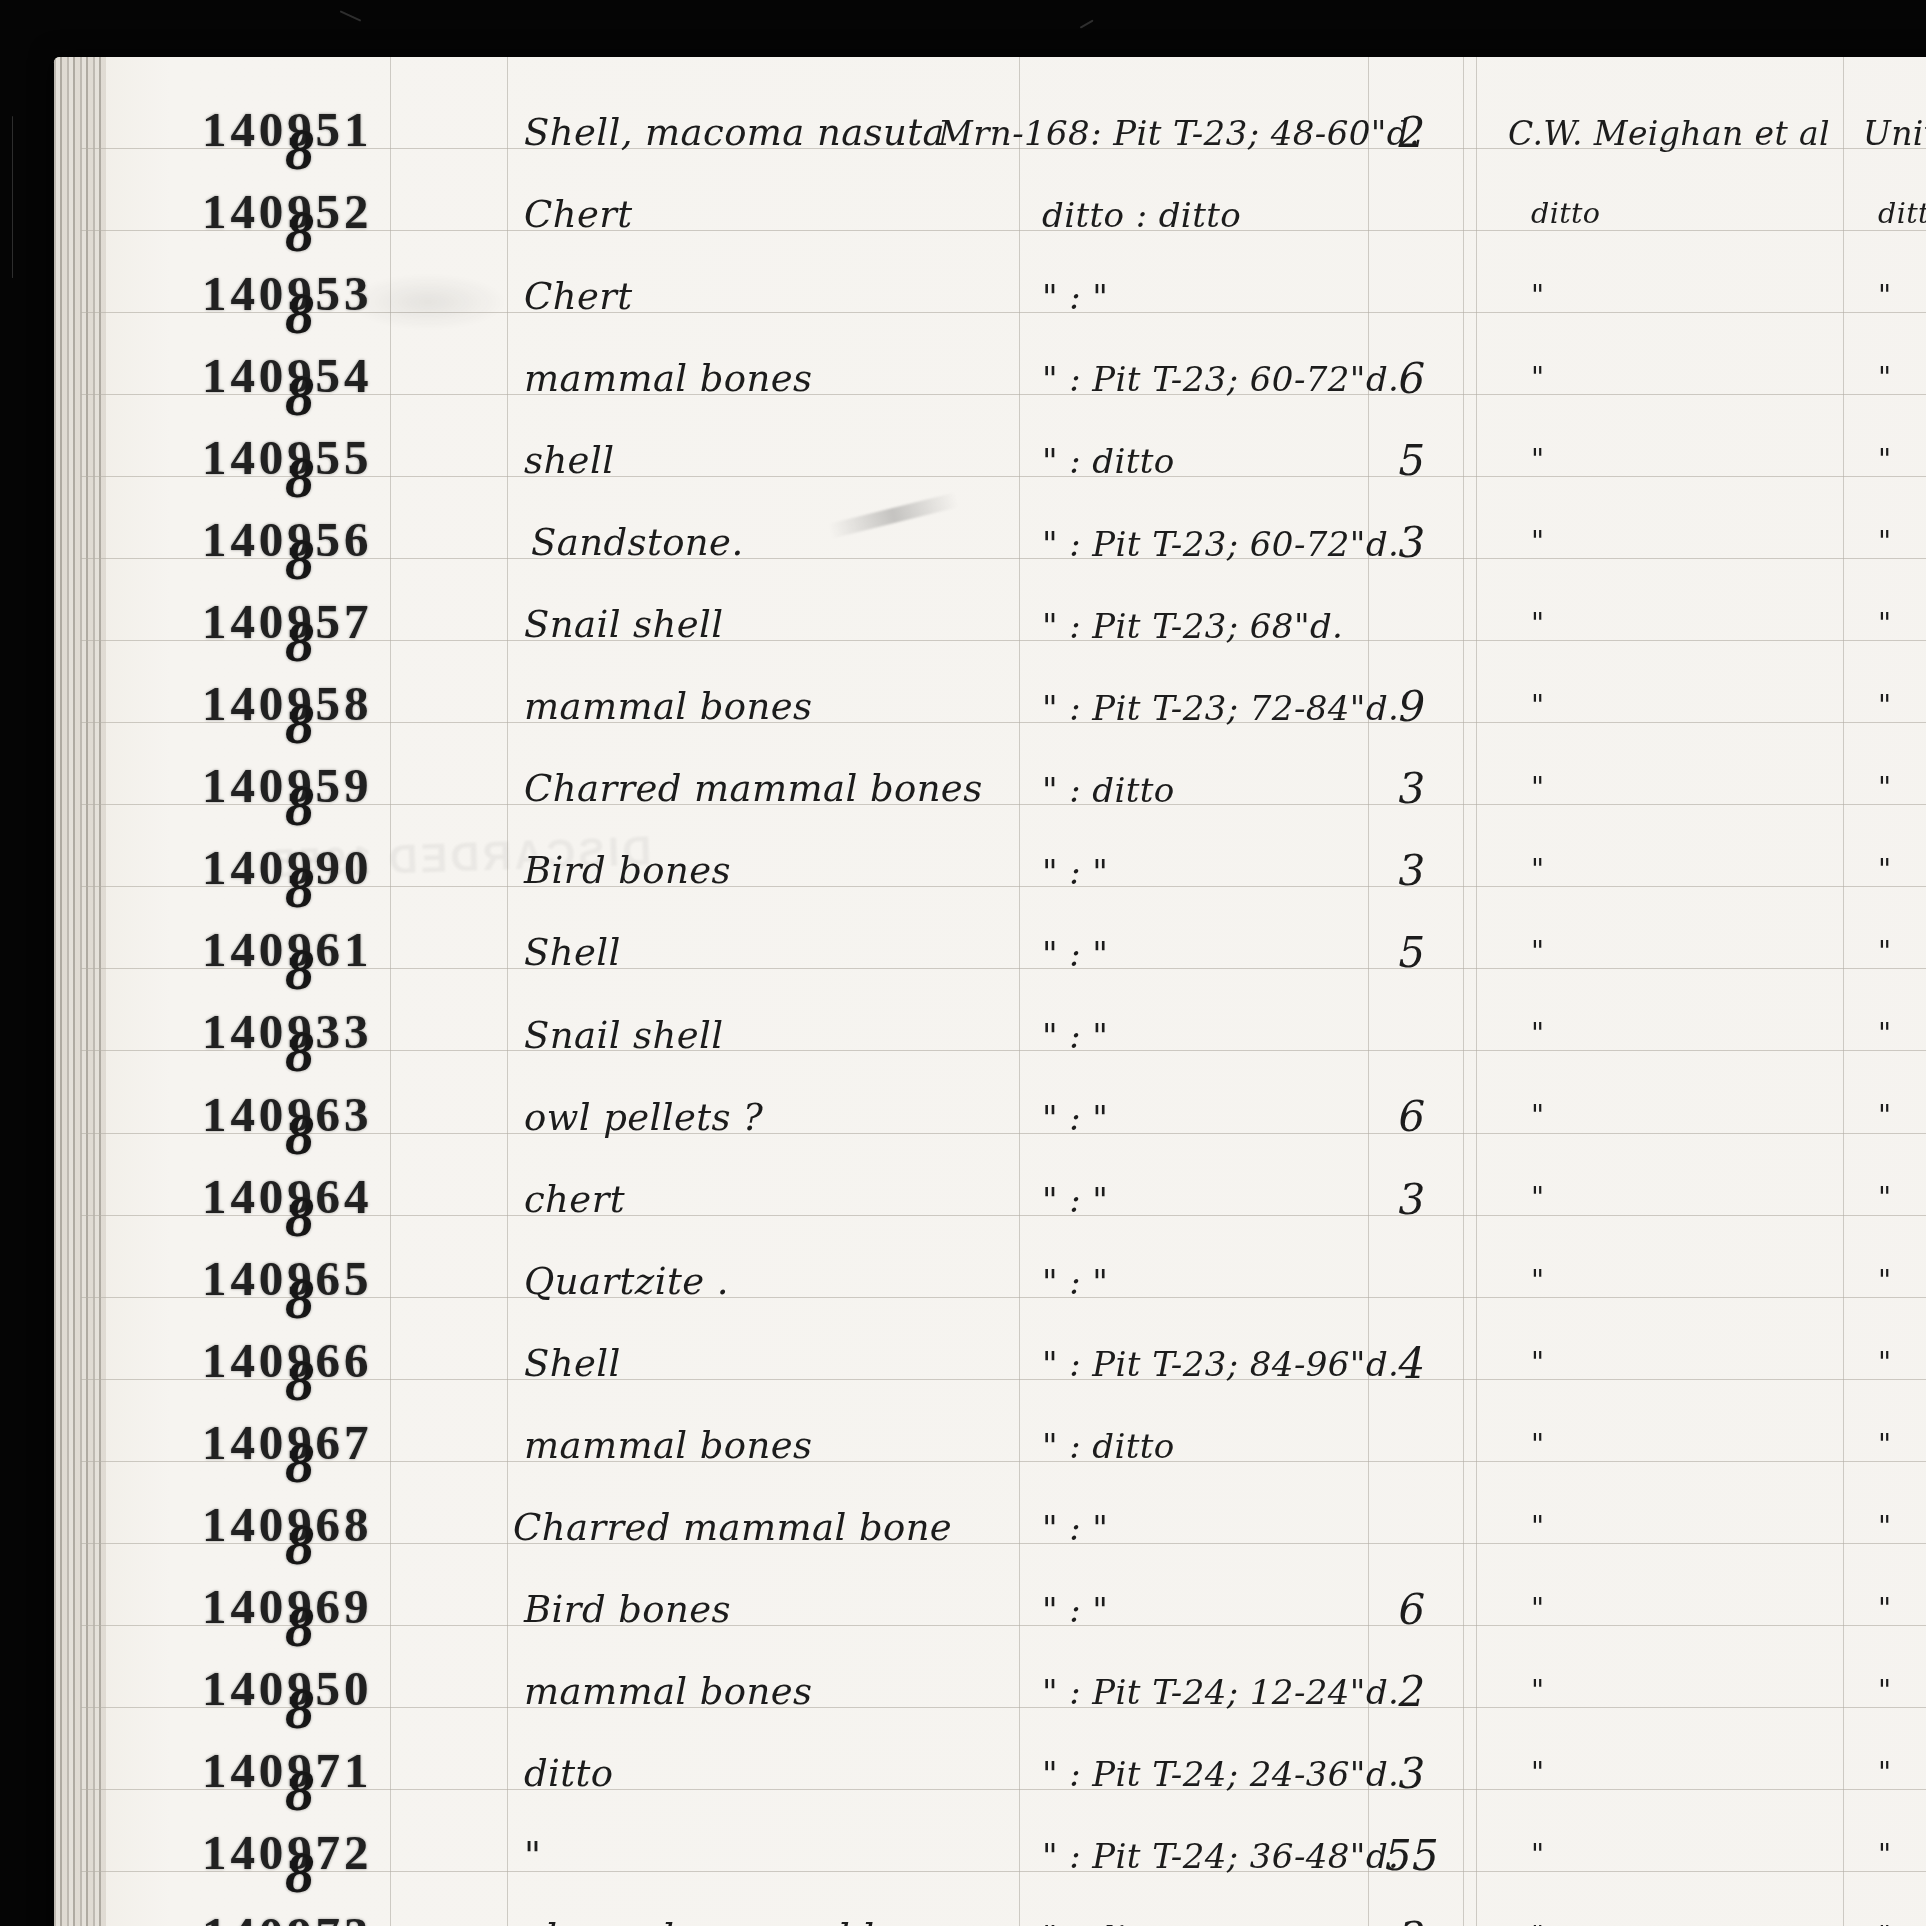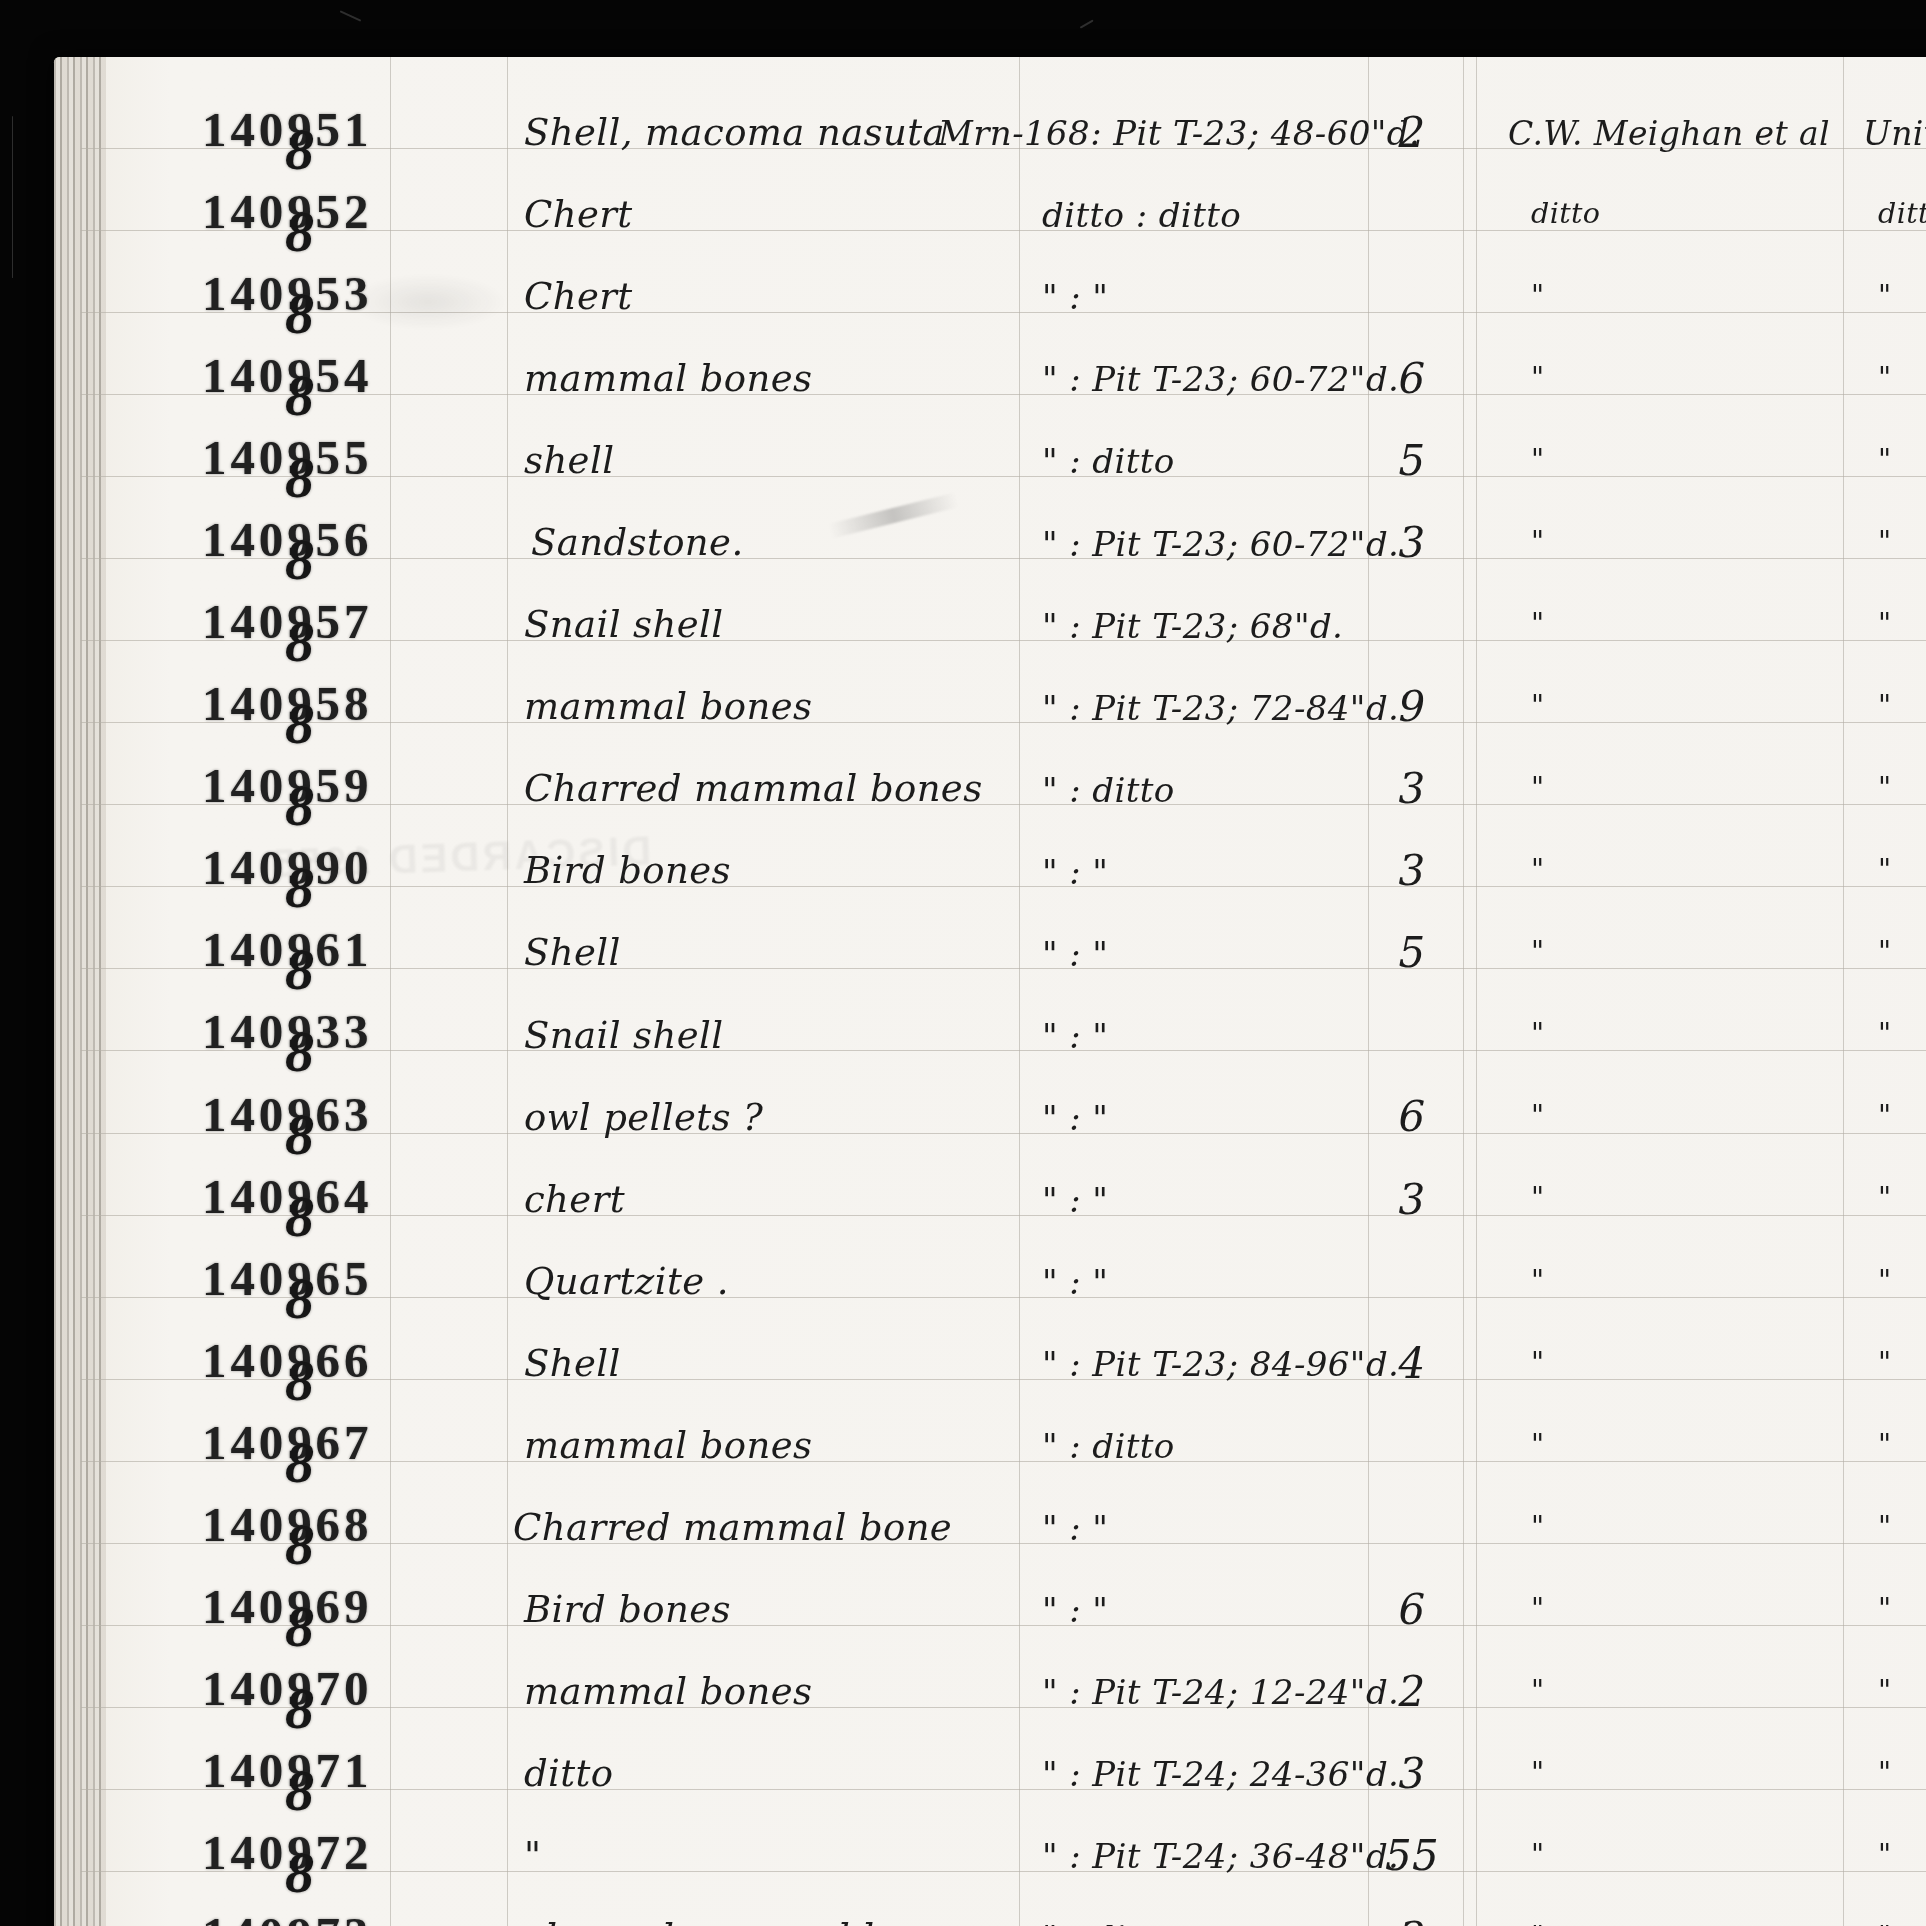--- a/index.html
+++ b/index.html
@@ -171,21 +171,21 @@
       <div class="cell hand" style="left: 459px; top: 1449px; font-size: 37px;">Charred mammal bone</div>
       <div class="cell hand" style="left: 988px; top: 1451px; font-size: 34px;">" :   "</div>
       <div class="cell hand" style="left: 1477px; top: 1453px; font-size: 28.5px;">"</div>
       <div class="cell hand" style="left: 1824px; top: 1453px; font-size: 28.5px;">"</div>
       <div class="cell stamp-num" style="left: 148px; top: 1521px;"><span>140</span><span class="digit9">9<span class="hand8">8</span></span><span>69</span></div>
       <div class="cell hand" style="left: 470px; top: 1531px; font-size: 37px;">Bird bones</div>
       <div class="cell hand" style="left: 988px; top: 1533px; font-size: 34px;">" :   "</div>
       <div class="cell hand" style="left: 1310px; top: 1528px; width: 96px; text-align: center; font-size: 42px;">6</div>
       <div class="cell hand" style="left: 1477px; top: 1535px; font-size: 28.5px;">"</div>
       <div class="cell hand" style="left: 1824px; top: 1535px; font-size: 28.5px;">"</div>
-      <div class="cell stamp-num" style="left: 148px; top: 1603px;"><span>140</span><span class="digit9">9<span class="hand8">8</span></span><span>70</span></div>
+      <div class="cell stamp-num" style="left: 148px; top: 1603px;"><span>140</span><span class="digit9">9<span class="hand8">8</span></span><span>50</span></div>
       <div class="cell hand" style="left: 470px; top: 1613px; font-size: 37px;">mammal bones</div>
       <div class="cell hand" style="left: 988px; top: 1615px; font-size: 34px;">" : Pit T-24; 12-24"d.</div>
       <div class="cell hand" style="left: 1310px; top: 1610px; width: 96px; text-align: center; font-size: 42px;">2</div>
       <div class="cell hand" style="left: 1477px; top: 1617px; font-size: 28.5px;">"</div>
       <div class="cell hand" style="left: 1824px; top: 1617px; font-size: 28.5px;">"</div>
       <div class="cell stamp-num" style="left: 148px; top: 1685px;"><span>140</span><span class="digit9">9<span class="hand8">8</span></span><span>71</span></div>
       <div class="cell hand" style="left: 470px; top: 1695px; font-size: 37px;">ditto</div>
       <div class="cell hand" style="left: 988px; top: 1697px; font-size: 34px;">" : Pit T-24; 24-36"d.</div>
       <div class="cell hand" style="left: 1310px; top: 1692px; width: 96px; text-align: center; font-size: 42px;">3</div>
       <div class="cell hand" style="left: 1477px; top: 1699px; font-size: 28.5px;">"</div>

